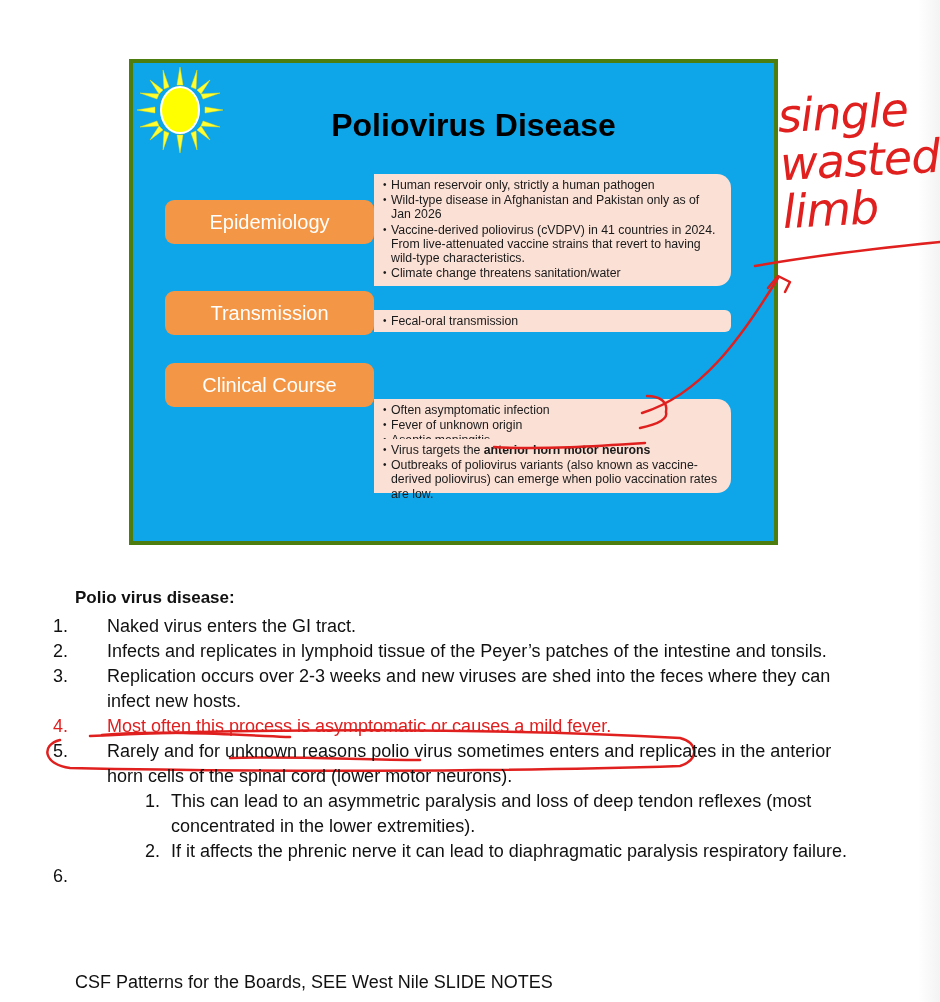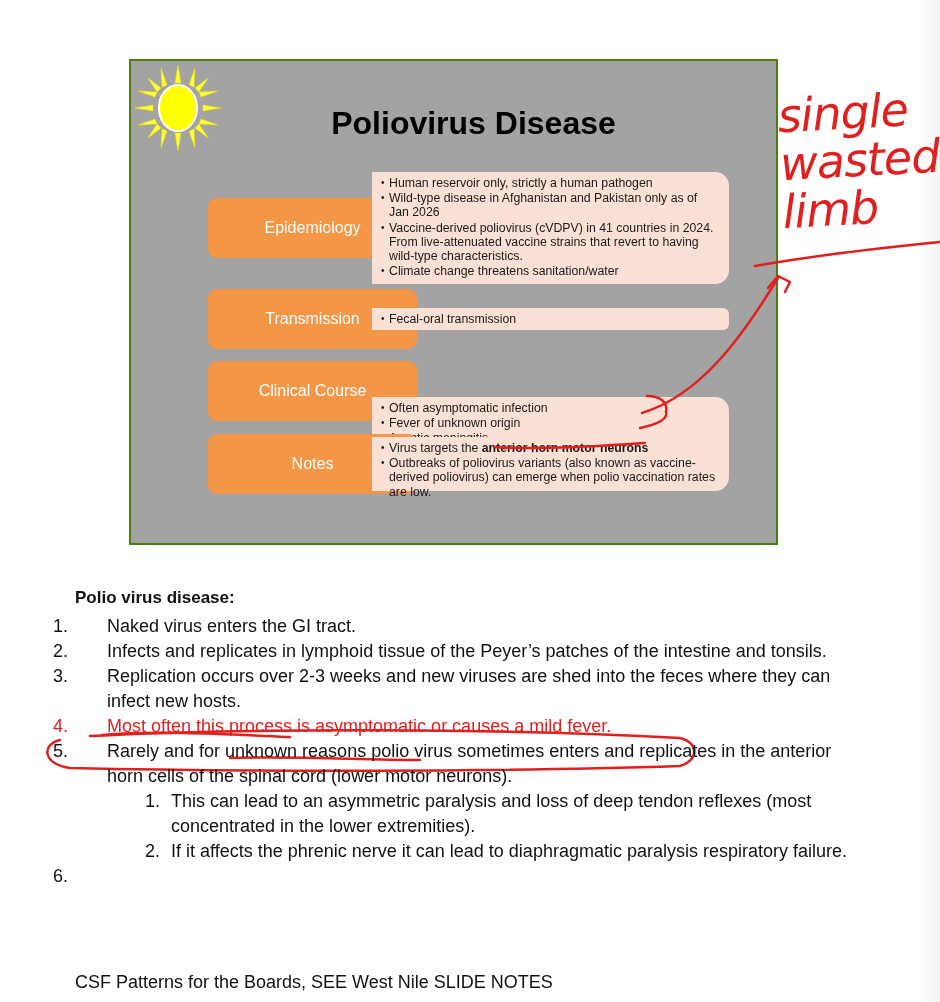--- a/index.html
+++ b/index.html
@@ -7,31 +7,31 @@
       width: 940px; height: 1002px; position: relative; overflow: hidden;
       background: #ffffff;
       font-family: "Liberation Sans", sans-serif;
     }
     .right-shade {
       position: absolute; top: 0; right: 0; width: 22px; height: 1002px;
       background: linear-gradient(to right, #ffffff, #f3f3f3);
     }
     .slide {
       position: absolute; left: 129px; top: 59px; width: 649px; height: 486px;
-      border: 2px solid #4d7c0f; background: #a3a3a3; box-sizing: border-box;
+      border: 4px solid #4d7c0f; background: #0ea5e9; box-sizing: border-box;
     }
     .sun { position: absolute; left: 2px; top: 2px; width: 90px; height: 90px; }
     .slide-title {
       position: absolute; left: 0; right: 0; top: 44px; text-align: center;
       font-size: 32px; font-weight: bold; color: #000; padding-left: 40px;
     }
     .label-box {
-      position: absolute; left: 32px; width: 209px; height: 60px;
+      position: absolute; left: 32px; width: 209px; height: 44px;
       background: #f39646; border-radius: 9px; color: #fff;
-      font-size: 16px; display: flex; align-items: center; justify-content: center; margin-left: 45px;
+      font-size: 20px; display: flex; align-items: center; justify-content: center;
     }
     .content-box {
       position: absolute; left: 241px; width: 357px;
       background: #fbe0d5; border-radius: 0 14px 14px 0;
       font-size: 12.3px; color: #1a1a1a; line-height: 14.2px;
       box-sizing: border-box; padding: 4px 10px 3px 9px;
     }
     .content-box ul { margin: 0; padding: 0; list-style: none; }
     .content-box li { position: relative; padding-left: 8px; margin-bottom: 1px; }
     .content-box li::before { content: "•"; position: absolute; left: 0; top: 0; font-size: 10px; }
@@ -105,21 +105,20 @@
   <div class="label-box" style="top:300px;">Clinical Course</div>
   <div class="content-box" style="top:292px; height:79px;margin-top:44px;">
     <ul>
       <li>Often asymptomatic infection</li>
       <li>Fever of unknown origin</li>
       <li>Aseptic meningitis</li>
       <li class="bold">Paralytic polio, which is a flaccid paralysis, asymmetric, with no sensory loss</li>
     </ul>
   </div>
 
-  <div class="label-box" style="top:373px;">Notes</div>
   <div class="content-box" style="top:376px; height:54px;">
     <ul>
       <li><span>Virus targets the </span><b>anterior horn motor neurons</b></li>
       <li>Outbreaks of poliovirus variants (also known as vaccine-derived poliovirus) can emerge when polio vaccination rates are low.</li>
     </ul>
   </div>
 </div>
 
 <svg class="ink" width="940" height="1002">
   <g fill="none" stroke="#e0201e" stroke-width="2.5" stroke-linecap="round" stroke-linejoin="round">

